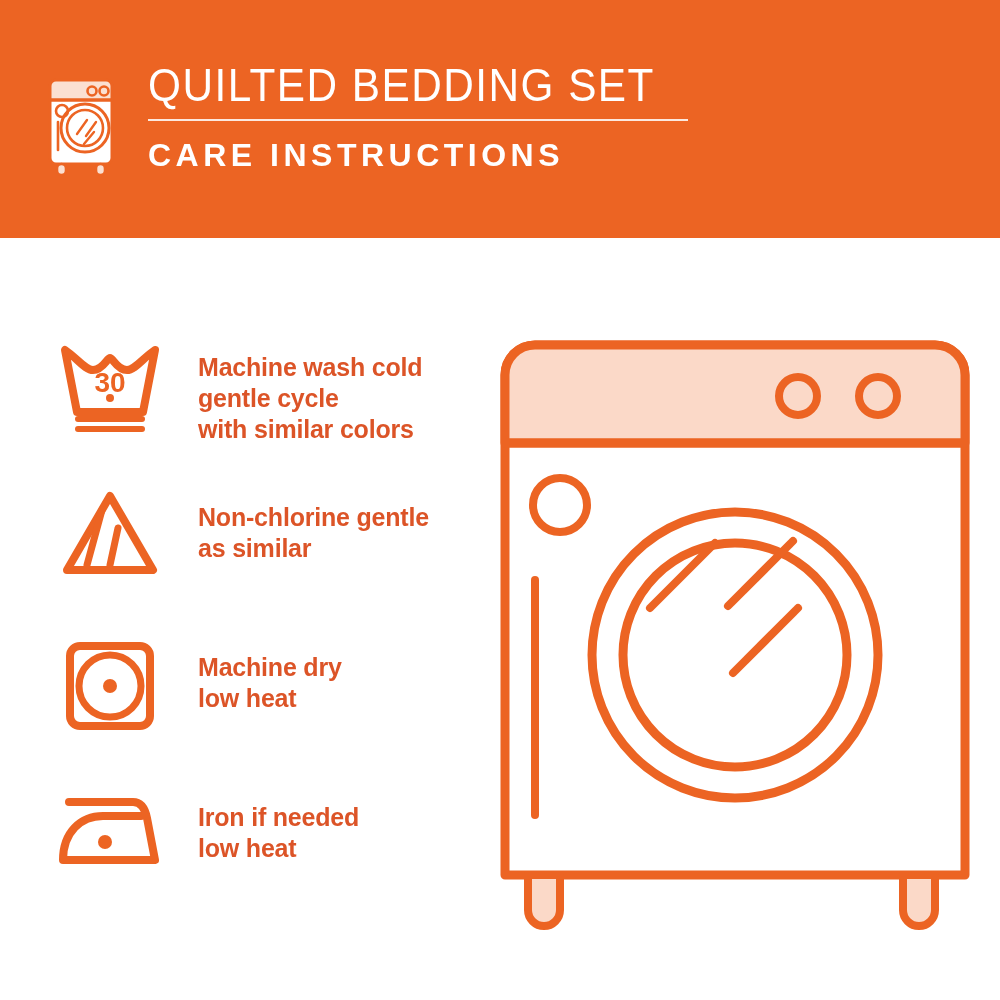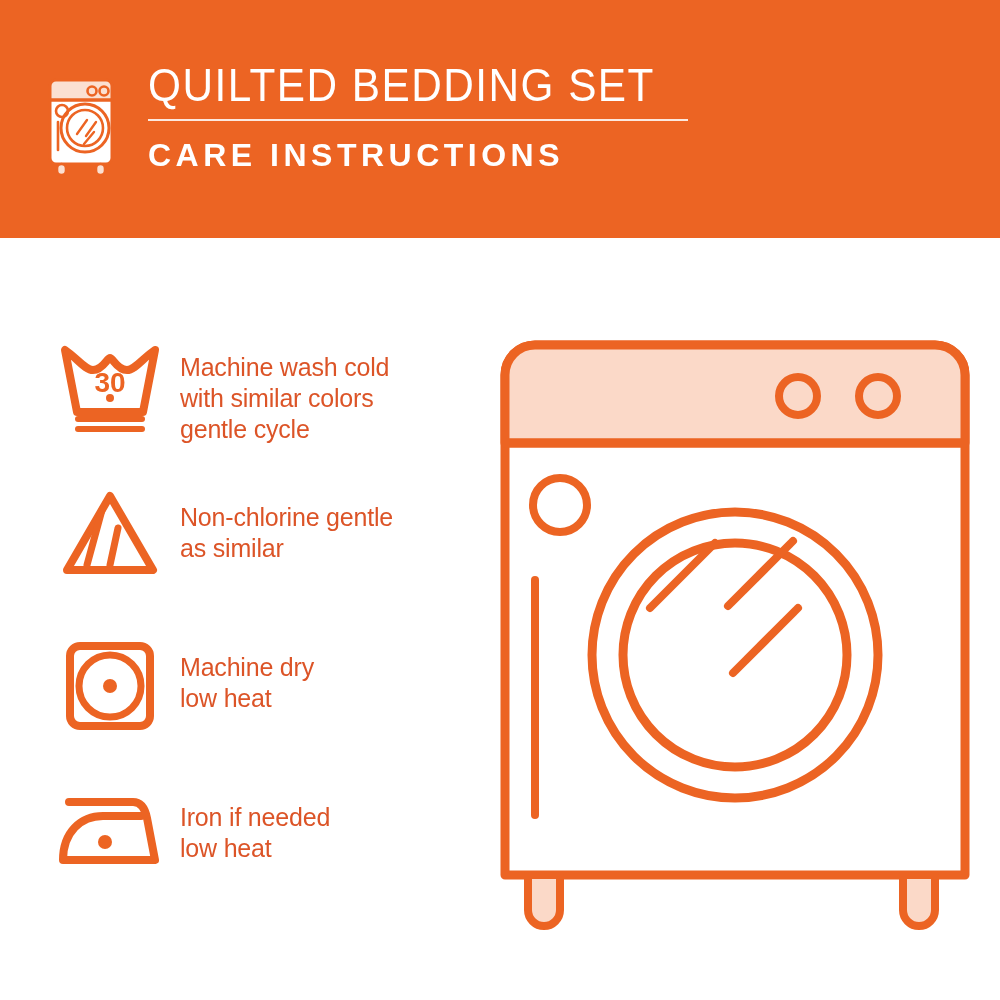--- a/index.html
+++ b/index.html
@@ -74,35 +74,36 @@
   #instructions-list {
     position: absolute;
     left: 40px;
     top: 330px;
     width: 440px;
   }
   .instruction-row {
     display: flex;
     align-items: flex-start;
     height: 150px;
+    gap: 18px;
   }
   .instruction-symbol {
     width: 140px;
     flex: 0 0 140px;
     display: flex;
     align-items: flex-start;
     justify-content: center;
     padding-top: 6px;
   }
   .instruction-text {
     flex: 1 1 auto;
     color: #dc5427;
     font-size: 25px;
     line-height: 31px;
-    font-weight: 400;
+    font-weight: 700;
     padding-top: 22px;
     letter-spacing: -0.2px;
   }
   .instruction-text .tline {
     display: block;
     white-space: nowrap;
   }
 
   
   #machine-illustration {
@@ -158,22 +159,22 @@
       <svg width="110" height="100" viewBox="0 0 110 100">
         <path d="M10 14 L22 76 L88 76 L100 14 C 88 22 80 34 72 34 C 62 34 58 22 55 22 C 52 22 48 34 38 34 C 30 34 22 22 10 14 Z" fill="none" stroke="#ec6423" stroke-width="8" stroke-linejoin="round" stroke-linecap="round"></path>
         <text x="55" y="56" text-anchor="middle" font-family="Liberation Sans, sans-serif" font-size="28" font-weight="700" fill="#ec6423">30</text>
         <circle cx="55" cy="62" r="4" fill="#ec6423"></circle>
         <rect x="20" y="80" width="70" height="6" rx="3" fill="#ec6423"></rect>
         <rect x="20" y="90" width="70" height="6" rx="3" fill="#ec6423"></rect>
       </svg>
     </div>
     <div class="instruction-text">
       <span class="tline">Machine wash cold</span>
+      <span class="tline">gentle cycle</span>
       <span class="tline">with similar colors</span>
-      <span class="tline">gentle cycle</span>
     </div>
   </div>
 
   <div class="instruction-row">
     <div class="instruction-symbol">
       <svg width="110" height="95" viewBox="0 0 110 95">
         <path d="M55 10 L98 84 L12 84 Z" fill="none" stroke="#ec6423" stroke-width="8" stroke-linejoin="round"></path>
         <line x1="47" y1="24" x2="32" y2="79" stroke="#ec6423" stroke-width="7" stroke-linecap="round"></line>
         <line x1="63" y1="42" x2="55" y2="79" stroke="#ec6423" stroke-width="7" stroke-linecap="round"></line>
       </svg>

